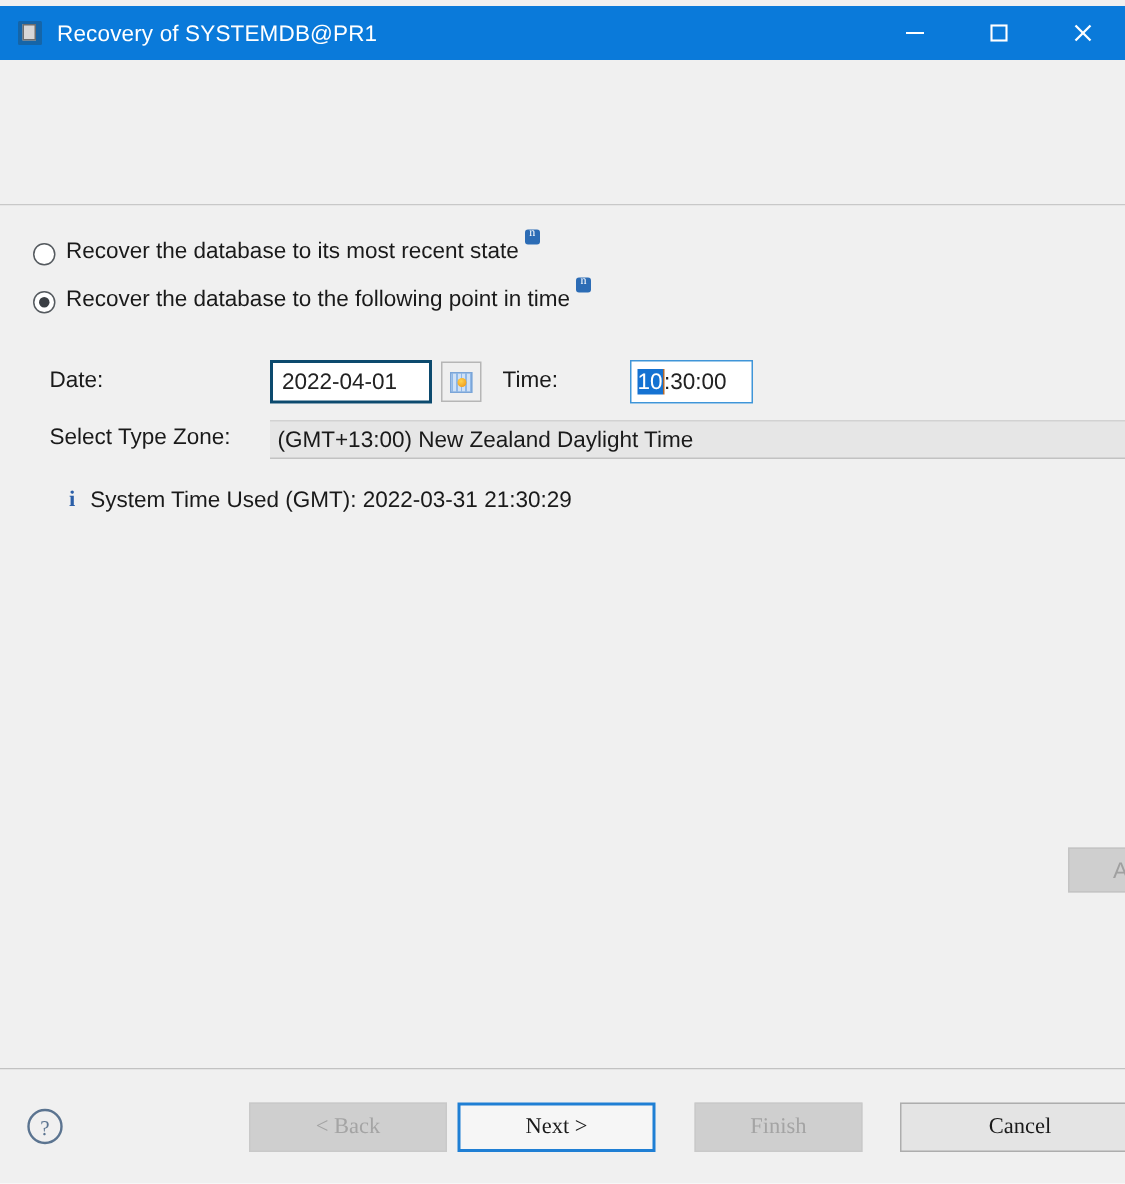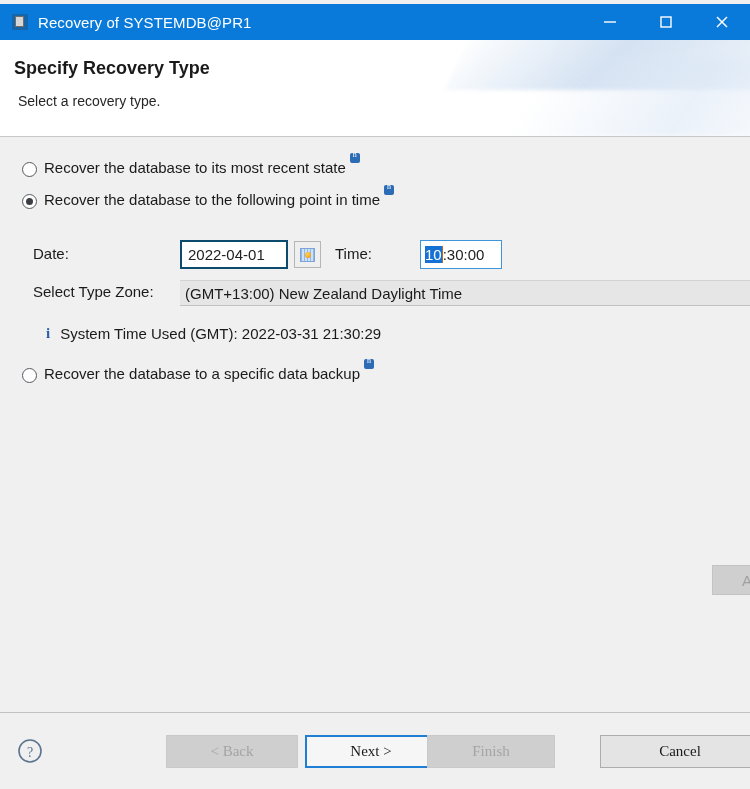--- a/index.html
+++ b/index.html
@@ -358,21 +358,21 @@
     border: 1px solid #adadad;
     color: #1a1a1a;
   }
   .btn.focused {
     background: #f6f6f6;
     border: 2px solid #1f7fd4;
     color: #1a1a1a;
   }
   .btn-back   { left: 166px; width: 132px; }
   .btn-next   { left: 305px; width: 132px; }
-  .btn-finish { left: 427px; width: 128px; }
+  .btn-finish { left: 463px; width: 112px; }
   .btn-cancel { left: 600px; width: 160px; }
 </style>
 </head>
 <body>
 
 <div id="app">
 
   <div class="titlebar">
     <div class="title-icon">
       <div class="glyph"></div>
@@ -391,26 +391,20 @@
       </div>
       <div class="win-btn">
         <svg width="16" height="16" viewBox="0 0 16 16">
             <line x1="3" y1="3" x2="13" y2="13" stroke="#ffffff" stroke-width="1.5"></line>
             <line x1="13" y1="3" x2="3" y2="13" stroke="#ffffff" stroke-width="1.5"></line>
           </svg>
       </div>
     </div>
   </div>
 
-  <div class="header">
-    <div class="header-deco"></div>
-    <div class="header-deco2"></div>
-    <div class="header-title">Specify Recovery Type</div>
-    <div class="header-sub">Select a recovery type.</div>
-  </div>
   <div class="header-rule"></div>
 
   <div class="body">
 
     <div class="radio-row" style="left:22px; top:22px;">
       <span class="radio"></span>
       <span class="radio-label">Recover the database to its most recent state</span>
       <span class="note-badge"></span>
     </div>
 
@@ -441,25 +435,20 @@
       <div class="tz-combo">
         <span>(GMT+13:00) New Zealand Daylight Time</span>
       </div>
     </div>
 
     <div class="sys-row">
       <span class="info-i">i</span>
       <span class="sys-text">System Time Used (GMT): 2022-03-31 21:30:29</span>
     </div>
 
-    <div class="radio-row" style="left:22px; top:228px;">
-      <span class="radio"></span>
-      <span class="radio-label">Recover the database to a specific data backup</span>
-      <span class="note-badge"></span>
-    </div>
 
     <div class="adv-btn">Adv</div>
   </div>
 
   <div class="footer-rule"></div>
   <div class="footer"></div>
 
   <div class="help-btn">
     <svg width="26" height="26" viewBox="0 0 26 26">
       <circle cx="13" cy="13" r="11" fill="none" stroke="#5b7490" stroke-width="1.6"></circle>

